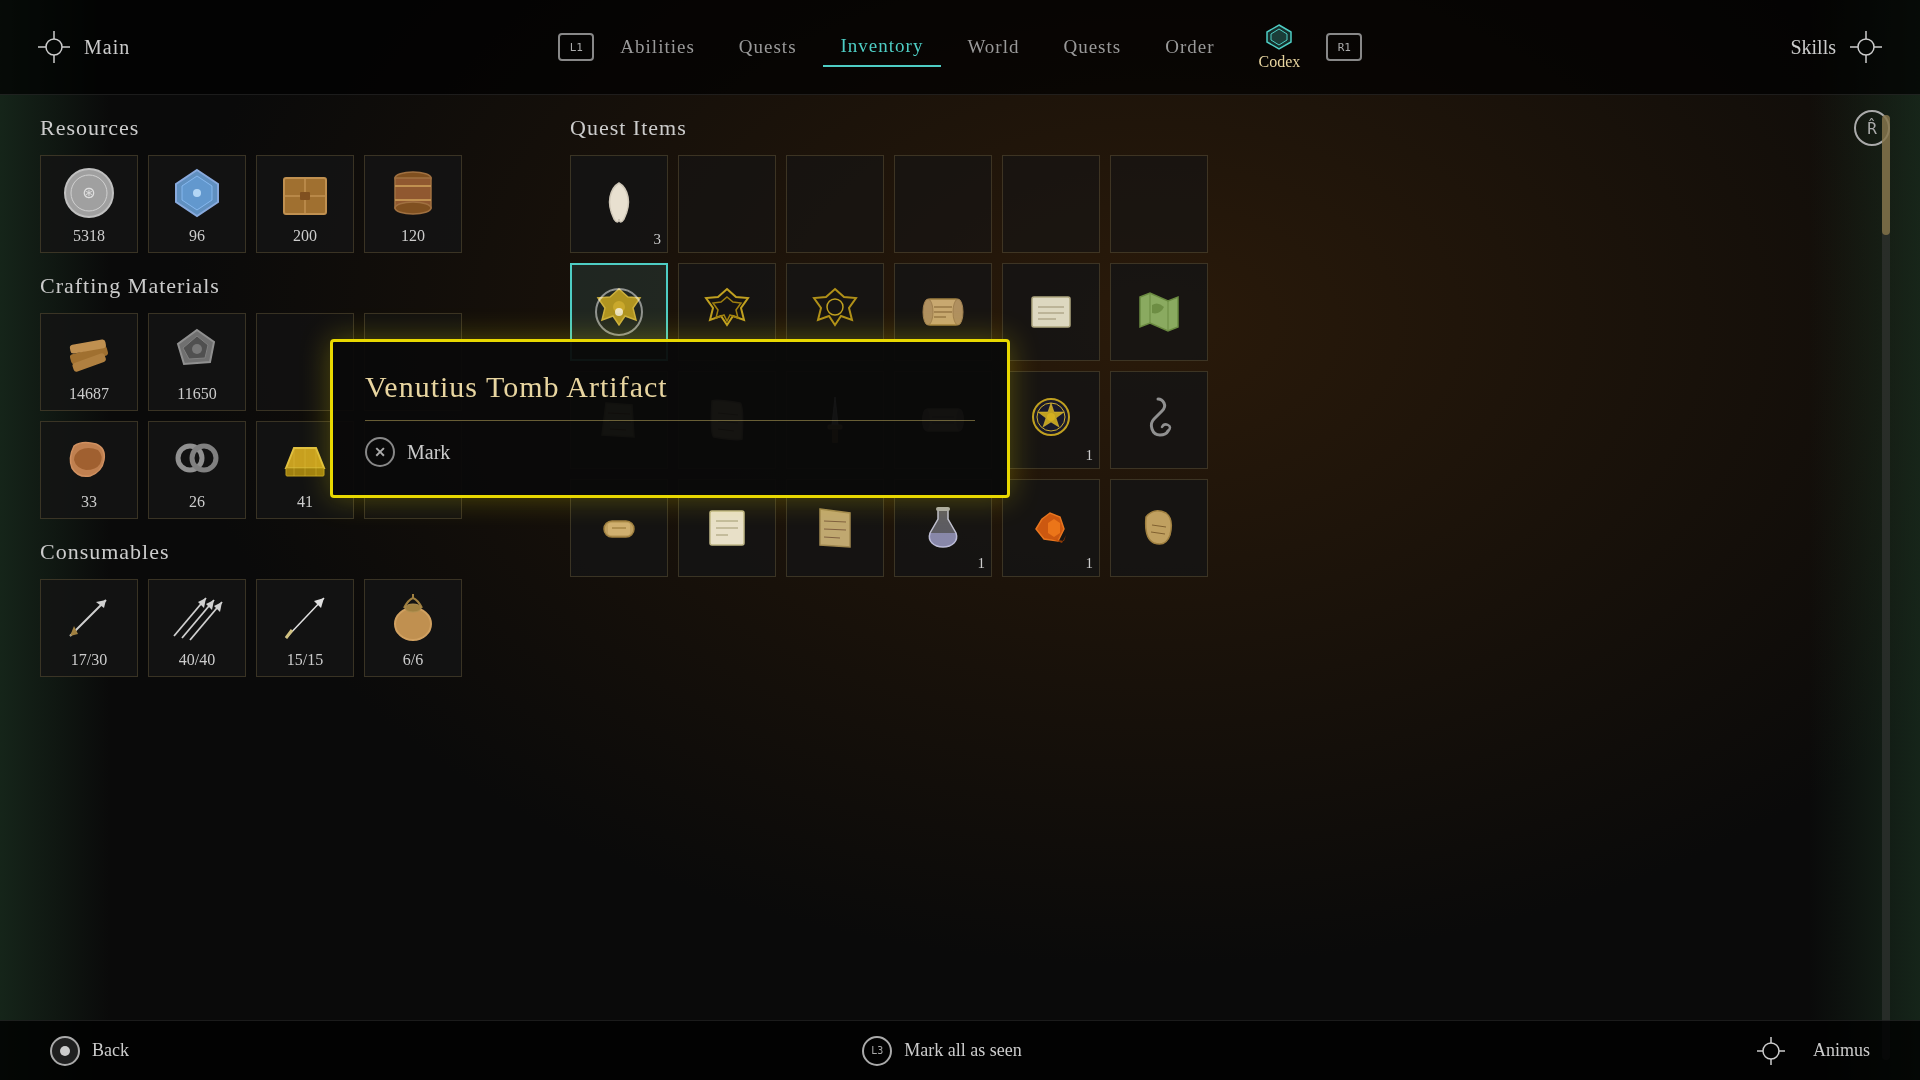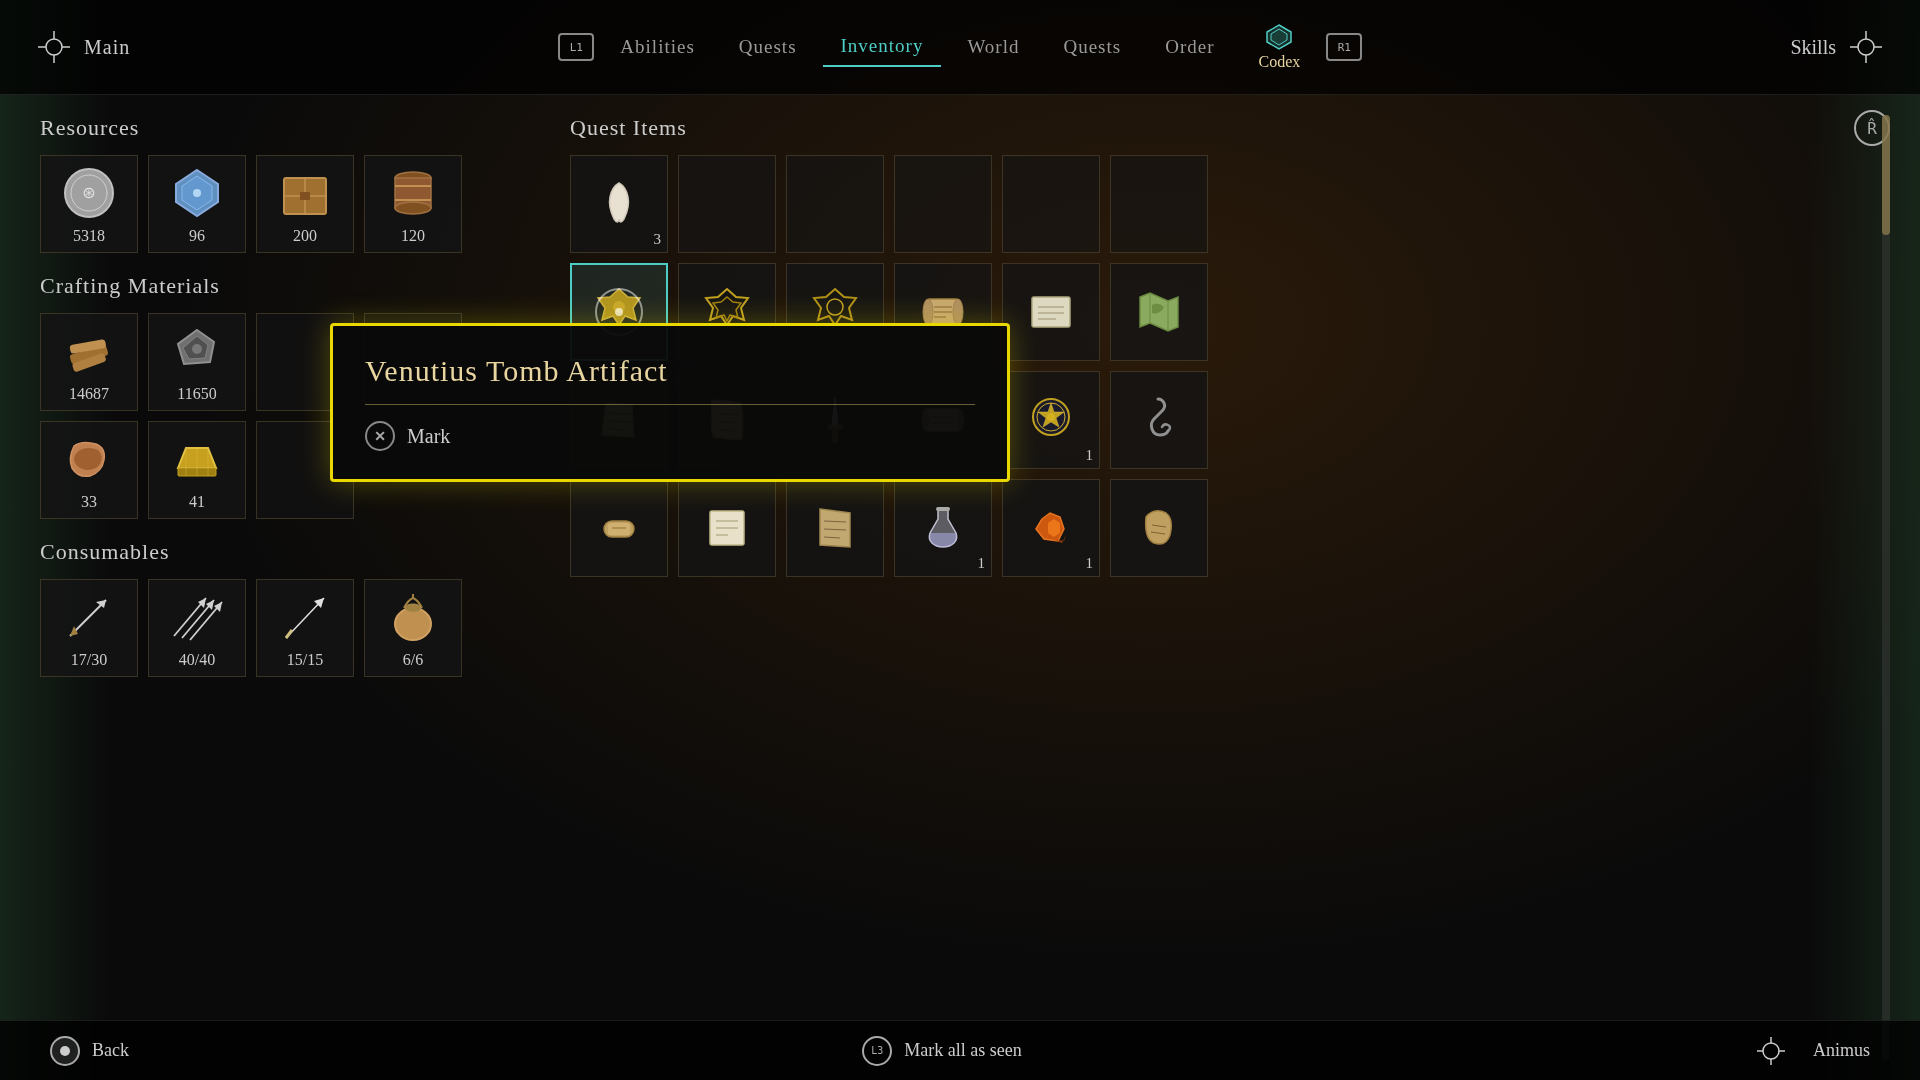--- a/index.html
+++ b/index.html
@@ -219,21 +219,21 @@
       position: absolute;
       bottom: 4px;
       right: 6px;
       font-size: 15px;
       color: #ccc;
     }
 
     
     .tooltip-popup {
       position: absolute;
-      top: 208px;
+      top: 224px;
       left: -240px;
       width: 680px;
       background: rgba(10,10,10,0.95);
       border: 3px solid #e8d800;
       border-radius: 4px;
       padding: 28px 32px;
       z-index: 100;
       box-shadow: 0 0 30px rgba(232,216,0,0.3);
     }
     .tooltip-title {
@@ -522,20 +522,29 @@
         <div class="item-cell">
           <div class="item-icon leather-icon">
             <svg width="58" height="58" viewBox="0 0 58 58">
               <path d="M14,16 Q22,10 36,14 Q46,18 44,30 Q42,42 30,46 Q18,48 12,38 Q8,28 14,16Z" fill="#c08050" stroke="#d09060" stroke-width="1.5"></path>
               <path d="M20,20 Q28,16 38,20 Q44,26 40,34 Q36,40 26,40 Q16,38 14,30 Q14,24 20,20Z" fill="#a06030" stroke="none"></path>
             </svg>
           </div>
           <div class="item-count">33</div>
         </div>
 
+        <div class="item-cell">
+          <div class="item-icon metal-icon">
+            <svg width="58" height="58" viewBox="0 0 58 58">
+              <ellipse cx="22" cy="28" rx="12" ry="12" fill="none" stroke="#909090" stroke-width="5"></ellipse>
+              <ellipse cx="36" cy="28" rx="12" ry="12" fill="none" stroke="#808080" stroke-width="5"></ellipse>
+            </svg>
+          </div>
+          <div class="item-count">26</div>
+        </div>
 
         <div class="item-cell">
           <div class="item-icon ingot-icon">
             <svg width="58" height="58" viewBox="0 0 58 58">
               <polygon points="10,38 18,18 40,18 48,38" fill="#c8a020" stroke="#e0c040" stroke-width="2"></polygon>
               <rect x="10" y="38" width="38" height="8" rx="1" fill="#a08010" stroke="#c0a020" stroke-width="1"></rect>
               <line x1="18" y1="18" x2="18" y2="46" stroke="#e0c040" stroke-width="1" opacity="0.4"></line>
               <line x1="29" y1="18" x2="29" y2="46" stroke="#e0c040" stroke-width="1" opacity="0.4"></line>
               <line x1="40" y1="18" x2="40" y2="46" stroke="#e0c040" stroke-width="1" opacity="0.4"></line>
             </svg>

